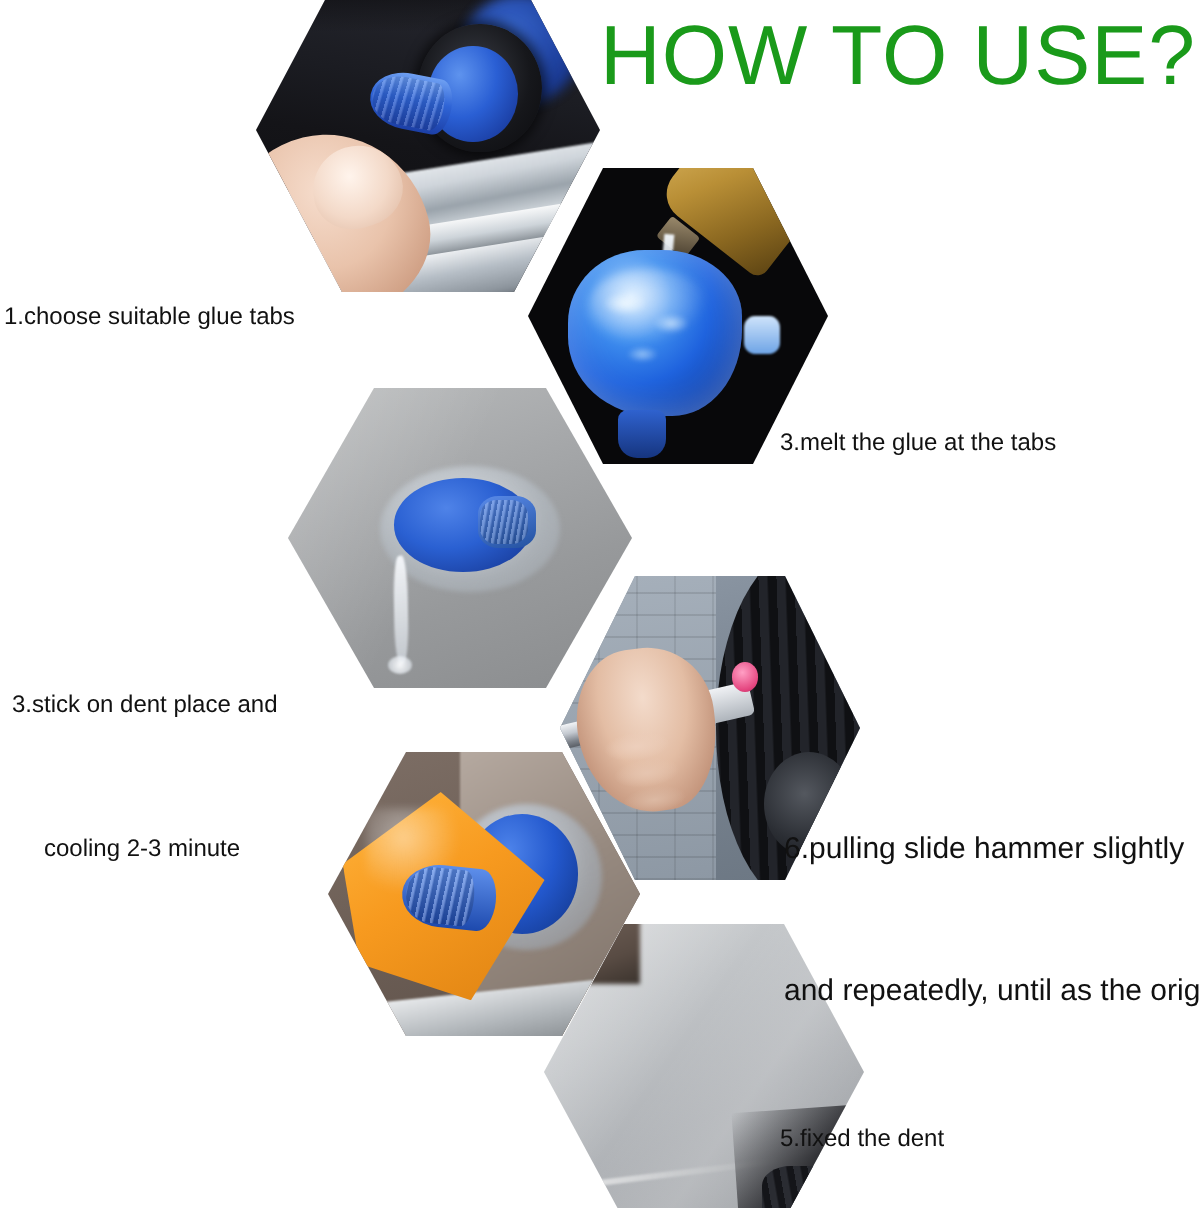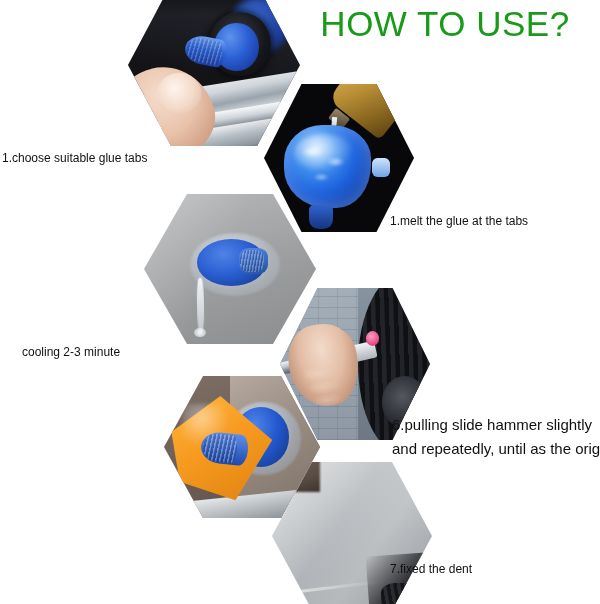--- a/index.html
+++ b/index.html
@@ -16,21 +16,21 @@
     font-family: "Liberation Sans", sans-serif;
   }
 
   
   .title {
     position: absolute;
     left: 300px;
     top: 4px;
     width: 290px;
     text-align: center;
-    font-size: 35px;
+    font-size: 42px;
     font-weight: 400;
     letter-spacing: 0.5px;
     color: #1a9a1a;
     white-space: nowrap;
     font-family: "Liberation Sans", sans-serif;
   }
 
   
   .hex {
     position: absolute;
@@ -373,21 +373,21 @@
   
   .caption {
     position: absolute;
     color: #111111;
     font-family: "Liberation Sans", sans-serif;
     font-size: 12px;
     line-height: 25px;
     white-space: nowrap;
     z-index: 20;
   }
-  .caption .line2 { display: block; }
+  .caption .line2 { display: block; margin-top: 47px; }
 
   .cap1 { left: 2px;   top: 146px; }
   .cap2 { left: 390px; top: 209px; }
   .cap3 { left: 6px;   top: 340px; }
   .cap3 .line2 { padding-left: 16px; }
   .cap4 { left: 392px; top: 413px; font-size: 15px; line-height: 24px; }
   .cap5 { left: 10px;  top: 510px; }
   .cap6 { left: 390px; top: 557px; }
 </style>
 </head>
@@ -480,30 +480,31 @@
       <div class="p6-darkcorner"></div>
       <div class="p6-tireedge"></div>
     </div>
   </div>
 
   <div class="caption cap1">
     <span>1.choose suitable glue tabs</span>
   </div>
 
   <div class="caption cap2">
-    <span>1.melt the glue at the tabs</span>
+    <span>3.melt the glue at the tabs</span>
   </div>
 
   <div class="caption cap3">
+    <span>3.stick on dent place and</span>
     <span class="line2">cooling 2-3 minute</span>
   </div>
 
   <div class="caption cap4">
     <span>6.pulling slide hammer slightly</span>
     <span class="line2">and repeatedly, until as the original</span>
   </div>
 
 
   <div class="caption cap6">
-    <span>7.fixed the dent</span>
+    <span>5.fixed the dent</span>
   </div>
 
 </div>
 
 </body></html>

